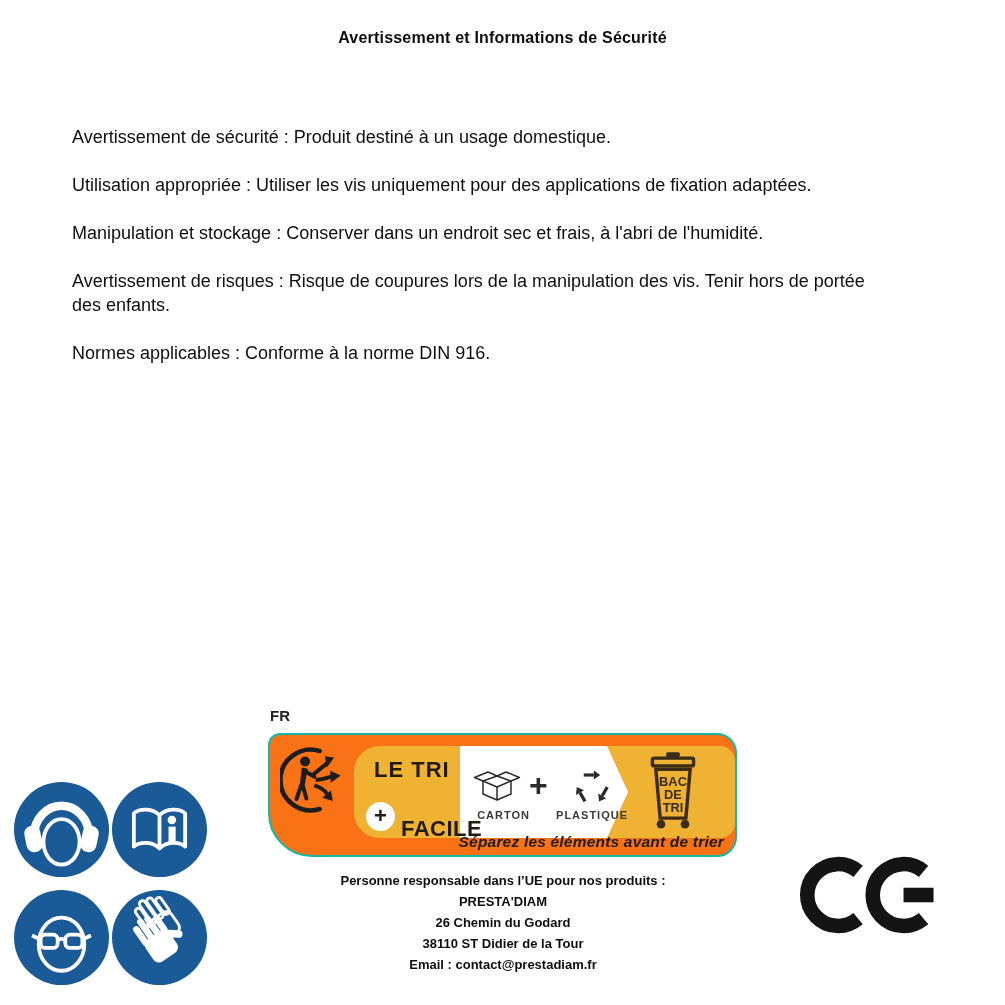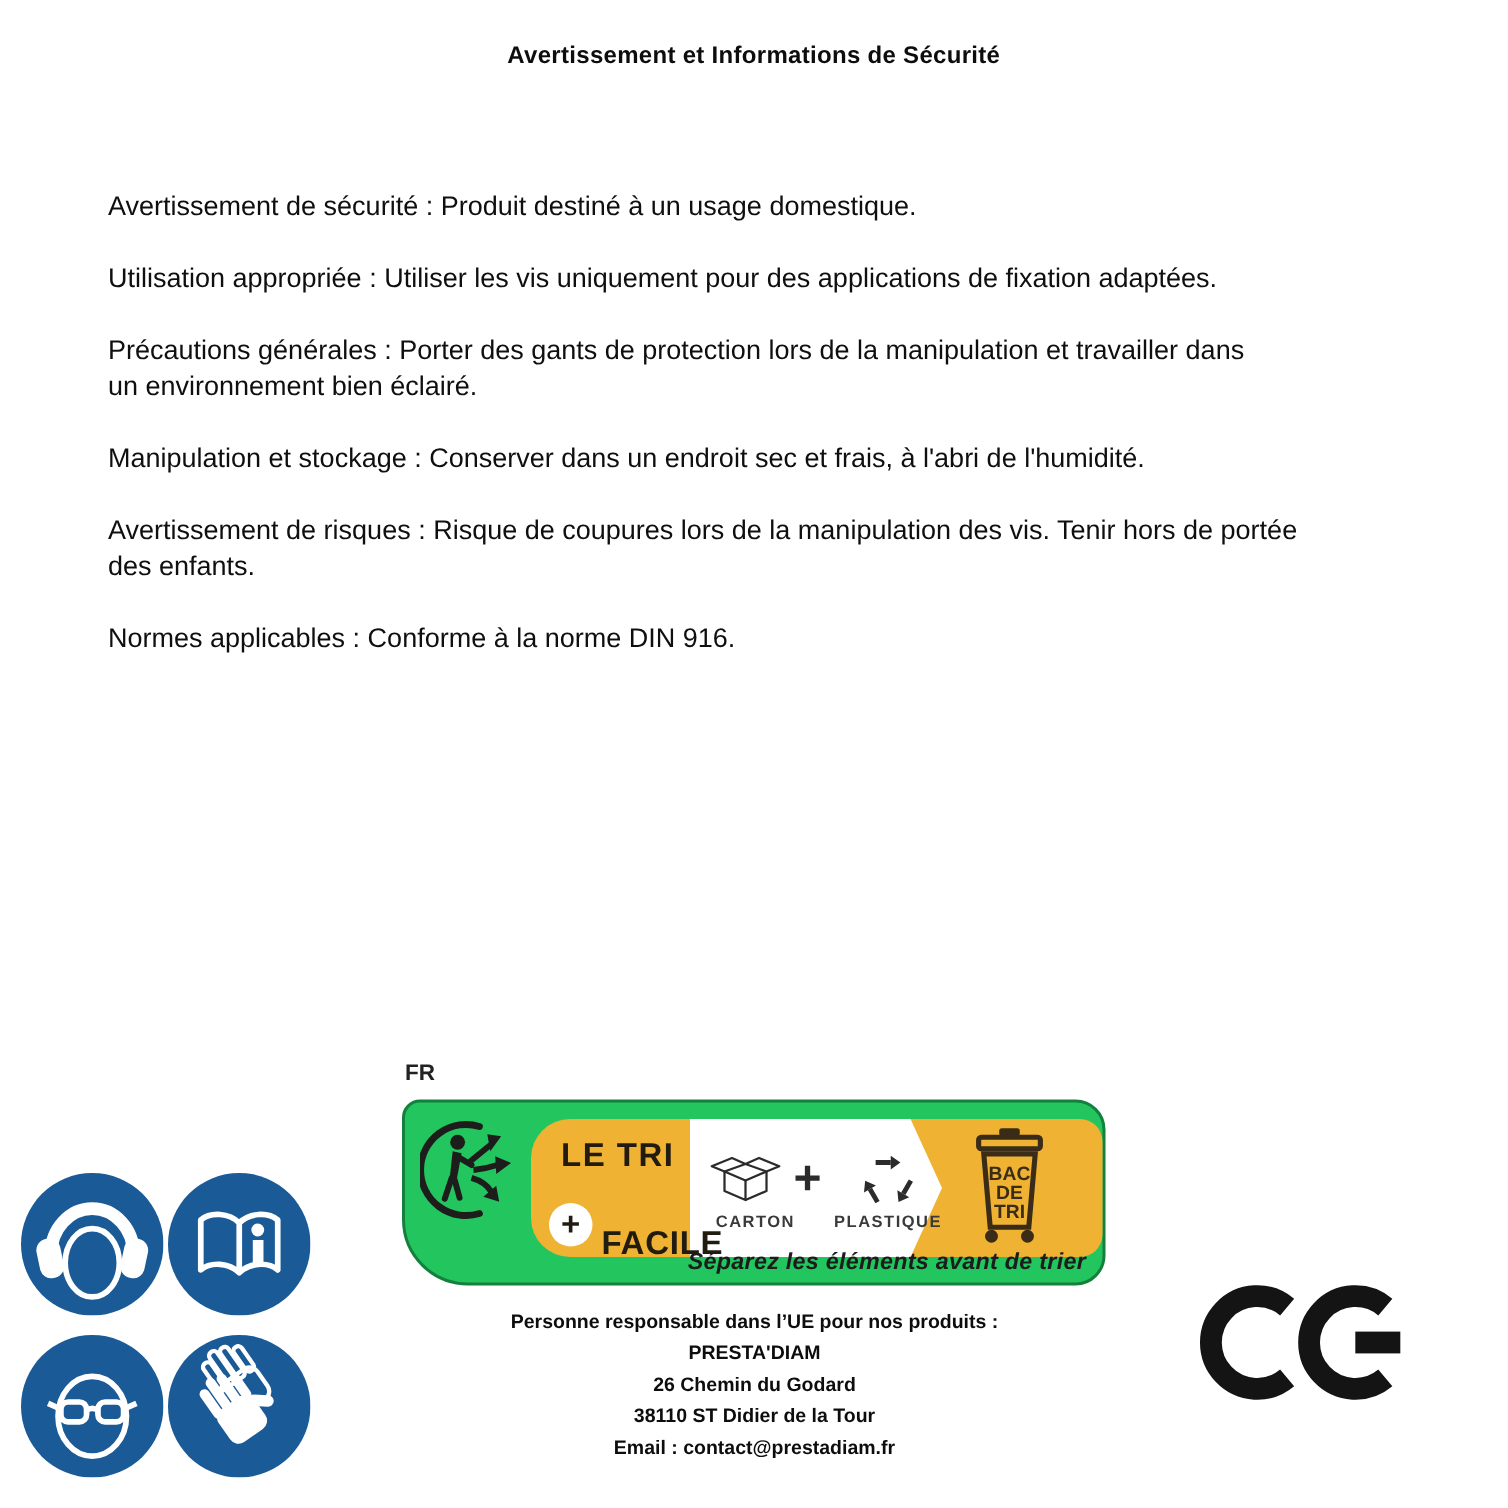--- a/index.html
+++ b/index.html
@@ -17,21 +17,21 @@
 
   
   .picto-grid{position:absolute;left:14px;top:782px;width:194px;display:flex;flex-wrap:wrap;column-gap:3px;row-gap:13px;}
   .picto{width:95px;height:95px;}
   .picto svg{display:block;width:100%;height:100%;}
 
   
   .fr-label{position:absolute;left:270px;top:707px;font-size:15px;font-weight:700;color:#222;}
   .infotri{
     position:absolute;left:268px;top:733px;width:469px;height:124px;box-sizing:border-box;
-    border:2px solid #15803d;border-radius:12px 20px 20px 44px;background:#22c55e;
+    border:2px solid #14b8a6;border-radius:12px 20px 20px 44px;background:#f97316;
   }
   .triman{position:absolute;left:10px;top:12px;width:66px;height:66px;}
   .banner{
     position:absolute;left:84px;top:11px;width:381px;height:92px;
     background:#EFB233;border-radius:26px 15px 15px 26px;
   }
   .white-chevron{
     position:absolute;left:106px;top:0;width:168px;height:92px;background:#ffffff;
     clip-path:polygon(0 0, 87.5% 0, 100% 50%, 87.5% 100%, 0 100%);
   }
@@ -64,21 +64,20 @@
   .ce{position:absolute;left:796px;top:845px;width:146px;height:100px;}
 </style>
 </head>
 <body>
 
 <div class="page-title">Avertissement et Informations de Sécurité</div>
 
 <div class="paragraphs">
   <p><span>Avertissement de sécurité : Produit destiné à un usage domestique.</span></p>
   <p><span>Utilisation appropriée : Utiliser les vis uniquement pour des applications de fixation adaptées.</span></p>
-  <p><span>Précautions générales : Porter des gants de protection lors de la manipulation et travailler dans</span><br><span>un environnement bien éclairé.</span></p>
   <p><span>Manipulation et stockage : Conserver dans un endroit sec et frais, à l'abri de l'humidité.</span></p>
   <p><span>Avertissement de risques : Risque de coupures lors de la manipulation des vis. Tenir hors de portée</span><br><span>des enfants.</span></p>
   <p><span>Normes applicables : Conforme à la norme DIN 916.</span></p>
 </div>
 
 <div class="picto-grid">
   <div class="picto">
     <svg viewBox="0 0 100 100">
       <circle cx="50" cy="50" r="50" fill="#1A5A97"></circle>
       <path d="M 21 57 A 29 32 0 0 1 79 57" stroke="#fff" stroke-width="9" fill="none"></path>

